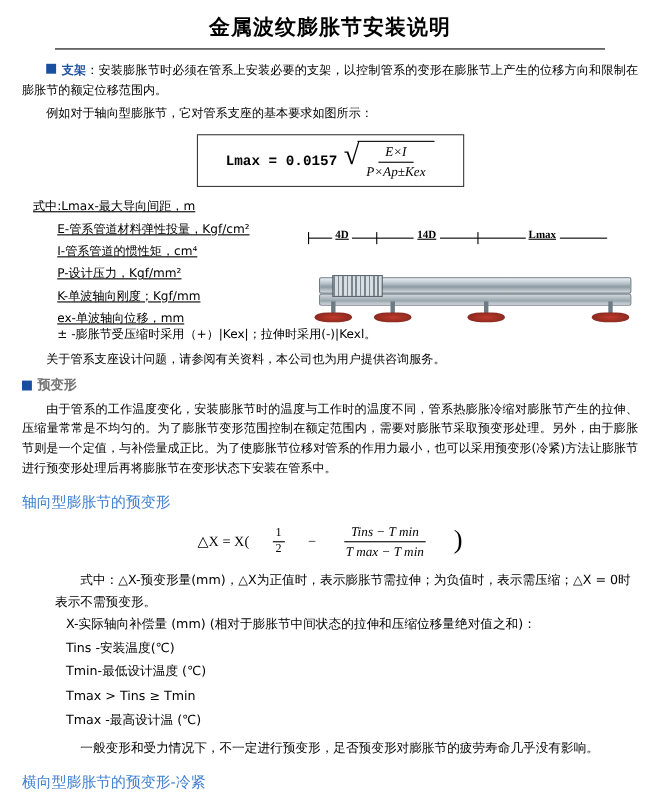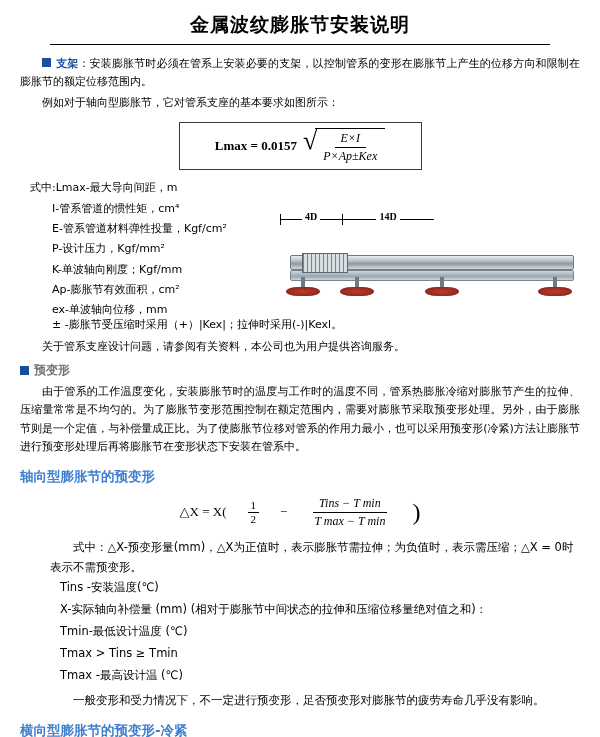--- a/index.html
+++ b/index.html
@@ -70,21 +70,21 @@
     padding: 5px 8px;
     text-align: center;
     font-size: 12px;
     display: flex;
     align-items: center;
     justify-content: center;
     gap: 6px;
   }
   .formula-lhs {
     font-weight: bold;
-    font-family: Liberation Serif, serif;
+    font-family: Liberation Mono, monospace;
     font-size: 13px;
   }
   .frac {
     display: inline-flex;
     flex-direction: column;
     align-items: center;
     vertical-align: middle;
     font-family: "Liberation Serif", serif;
     font-style: italic;
     font-size: 12px;
@@ -106,22 +106,23 @@
     line-height: 1;
     font-family: "Liberation Serif", serif;
     margin-right: -2px;
   }
   .sqrt-body {
     border-top: 1px solid #000;
     padding: 2px 2px 0 2px;
   }
   .mid-block {
     display: flex;
-    align-items: center;
+    align-items: flex-end;
     margin-top: 4px;
+    text-decoration: underline;
   }
   .legend {
     width: 250px;
     font-size: 11px;
     line-height: 1.85;
     padding-left: 10px;
   }
   .legend div {
     white-space: nowrap;
   }
@@ -228,21 +229,21 @@
     border-radius: 50% / 70%;
   }
   .center-formula {
     text-align: center;
     margin: 10px 0 8px 0;
     font-family: "Liberation Serif", serif;
     font-size: 13px;
   }
   .subhead {
     color: #3f7fd0;
-    font-weight: bold;
+    font-weight: normal;
     font-size: 13.5px;
     margin: 12px 0 4px 0;
   }
   .eq-inline {
     display: inline-flex;
     align-items: center;
     gap: 21px;
     font-family: "Liberation Serif", serif;
   }
   .paren {
@@ -293,32 +294,32 @@
           <span class="num">E×I</span>
           <span class="den">P×Ap±Kex</span>
         </span>
       </span>
     </span>
   </div>
 
   <div class="mid-block">
     <div class="legend">
       <div class="l0">式中:Lmax-最大导向间距，m</div>
+      <div class="l1">E-管系管道材料弹性投量，Kgf/cm²</div>
       <div class="l1">I-管系管道的惯性矩，cm⁴</div>
-      <div class="l1">E-管系管道材料弹性投量，Kgf/cm²</div>
       <div class="l1">P-设计压力，Kgf/mm²</div>
       <div class="l1">K-单波轴向刚度；Kgf/mm</div>
-      <div class="l1">Ap-膨胀节有效面积，cm²</div>
       <div class="l1">ex-单波轴向位移，mm</div>
     </div>
 
     <div class="diagram">
       <div class="dim-row">
         <div class="dim" style="width:62px"><span>4D</span></div>
         <div class="dim" style="width:92px"><span>14D</span></div>
+        <div class="dim" style="width:118px"><span>Lmax</span></div>
       </div>
       <div class="pipe-area">
         <div class="pipe"></div>
         <div class="pipe2"></div>
         <div class="bellow"></div>
         <div class="support" style="left:6px">
             <div class="stem"></div>
             <div class="base"></div>
           </div>
         <div class="support" style="left:60px">
@@ -363,22 +364,22 @@
       <span class="frac">
         <span class="num">Tins − T min</span>
         <span class="den">T max − T min</span>
       </span>
       <span class="paren">)</span>
     </span>
   </div>
 
   <div class="p-indent2" style="padding-left:30px">式中：△X-预变形量(mm)，△X为正值时，表示膨胀节需拉伸；为负值时，表示需压缩；△X = 0时表示不需预变形。</div>
 
+  <div class="list-line">X-实际轴向补偿量 (mm) (相对于膨胀节中间状态的拉伸和压缩位移量绝对值之和)：</div>
   <div class="list-line">Tins -安装温度(℃)</div>
-  <div class="list-line">X-实际轴向补偿量 (mm) (相对于膨胀节中间状态的拉伸和压缩位移量绝对值之和)：</div>
   <div class="list-line">Tmin-最低设计温度 (℃)</div>
   <div class="list-line">Tmax &gt; Tins ≥ Tmin</div>
   <div class="list-line">Tmax -最高设计温 (℃)</div>
 
   <div class="p-indent2" style="padding-left:30px;margin-top:4px">一般变形和受力情况下，不一定进行预变形，足否预变形对膨胀节的疲劳寿命几乎没有影响。</div>
 
   <div class="subhead">横向型膨胀节的预变形-冷紧</div>
 
 </div>
 

